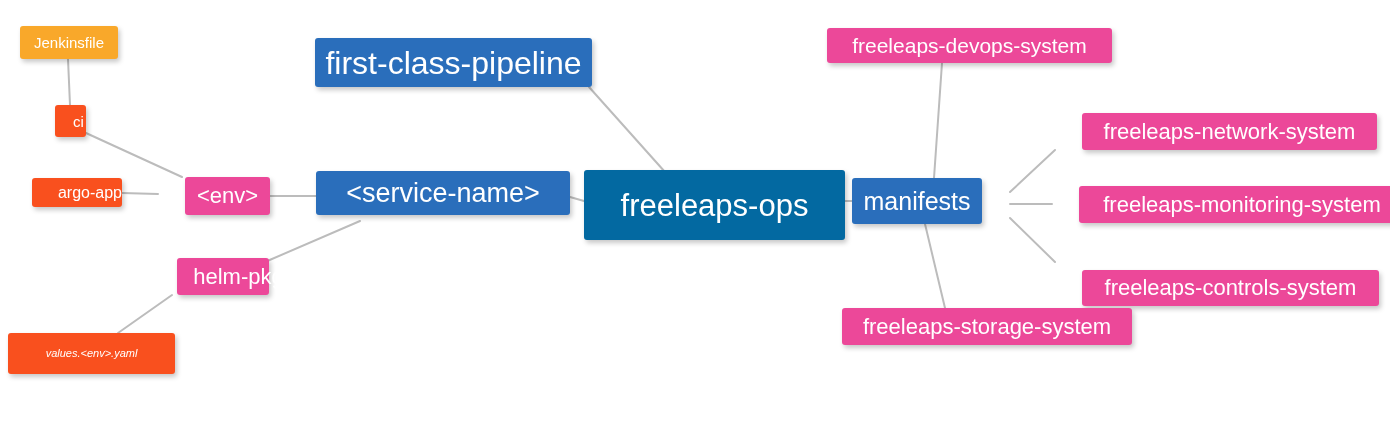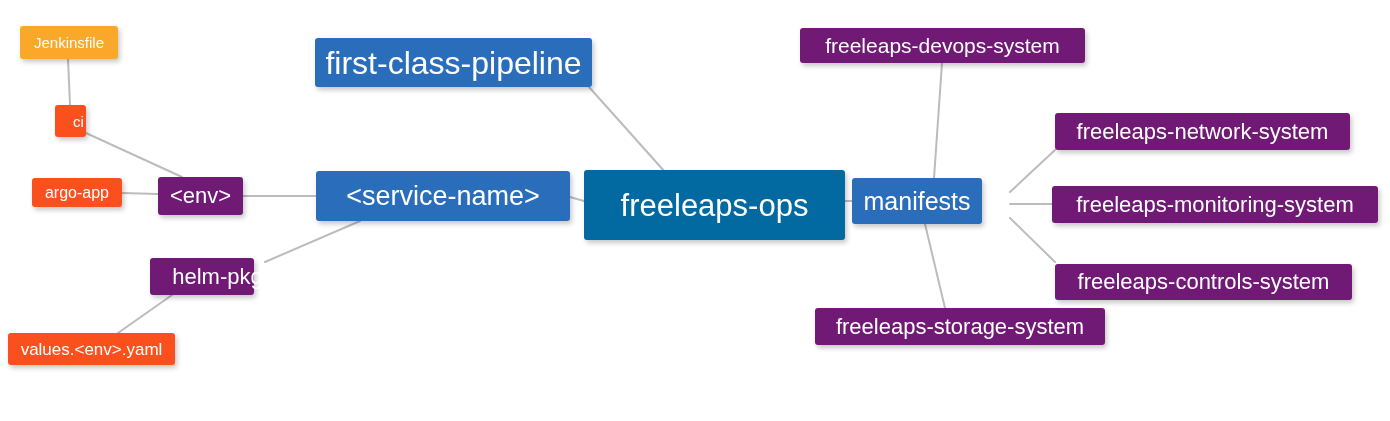--- a/index.html
+++ b/index.html
@@ -46,39 +46,39 @@
     line-height: 1;
     user-select: none;
   }
   .node-label {
     display: block;
     white-space: nowrap;
   }
   
   .c-root   { background: #0369a1; }
   .c-blue   { background: #2a6ebb; }
-  .c-green  { background: #701a75; }
+  .c-green  { background: #ec4899; margin-left: 27px; }
   .c-orange { background: #f9a82a; }
   .c-red    { background: #f9501e; }
 
   
   .n-root            { left: 584px;  top: 170px; width: 261px; height: 70px; font-size: 31px; }
-  .n-service-name    { left: 316px;  top: 171px; width: 254px; height: 50px; font-size: 27px; }
+  .n-service-name    { left: 316px;  top: 171px; width: 254px; height: 44px; font-size: 27px; }
   .n-first-class     { left: 315px;  top: 38px;  width: 277px; height: 49px; font-size: 32px; }
   .n-manifests       { left: 852px;  top: 178px; width: 130px; height: 46px; font-size: 25px; }
   .n-env             { left: 158px;  top: 177px; width: 85px;  height: 38px; font-size: 22px; justify-content: center; }
-  .n-helm-pkg        { left: 150px;  top: 258px; width: 104px; height: 37px; font-size: 22px; padding-left: 31px; }
+  .n-helm-pkg        { left: 150px;  top: 258px; width: 92px; height: 37px; font-size: 22px; padding-left: 31px; }
   .n-jenkinsfile     { left: 20px;   top: 26px;  width: 98px;  height: 33px; font-size: 15px; }
   .n-ci              { left: 55px;   top: 105px; width: 31px;  height: 32px; font-size: 15px; padding-left: 16px; }
-  .n-argo-app        { left: 32px;   top: 178px; width: 90px;  height: 29px; font-size: 16px; }
-  .n-values-yaml     { left: 8px;    top: 333px; width: 167px; height: 32px; font-size: 17px; }
+  .n-argo-app        { left: 32px;   top: 178px; width: 90px;  height: 29px; font-size: 16px; justify-content: flex-end; }
+  .n-values-yaml     { left: 8px;    top: 333px; width: 167px; height: 41px; font-size: 11px; font-style: italic; }
   .n-devops          { left: 800px;  top: 28px;  width: 285px; height: 35px; font-size: 21px; }
   .n-network         { left: 1055px; top: 113px; width: 295px; height: 37px; font-size: 22px; }
   .n-monitoring      { left: 1052px; top: 186px; width: 326px; height: 37px; font-size: 22px; }
-  .n-controls        { left: 1055px; top: 264px; width: 297px; height: 36px; font-size: 22px; }
+  .n-controls        { left: 1055px; top: 270px; width: 297px; height: 36px; font-size: 22px; }
   .n-storage         { left: 815px;  top: 308px; width: 290px; height: 37px; font-size: 22px; }
 </style>
 </head>
 <body>
 
 <div id="mindmap-canvas">
 
   <svg id="edge-layer" viewBox="0 0 1390 421" width="1390" height="421" xmlns="http://www.w3.org/2000/svg">
 
     <path class="edge-line" d="M 584 201 L 570 197"></path>

